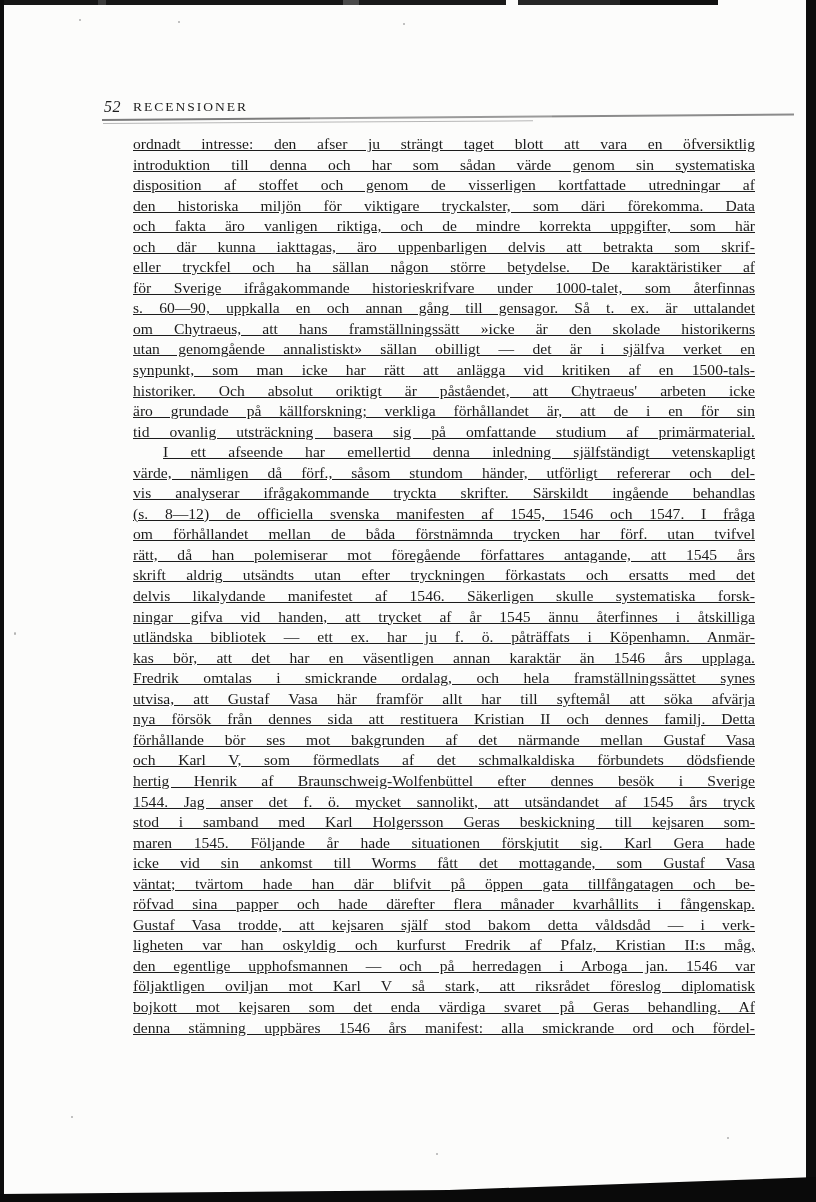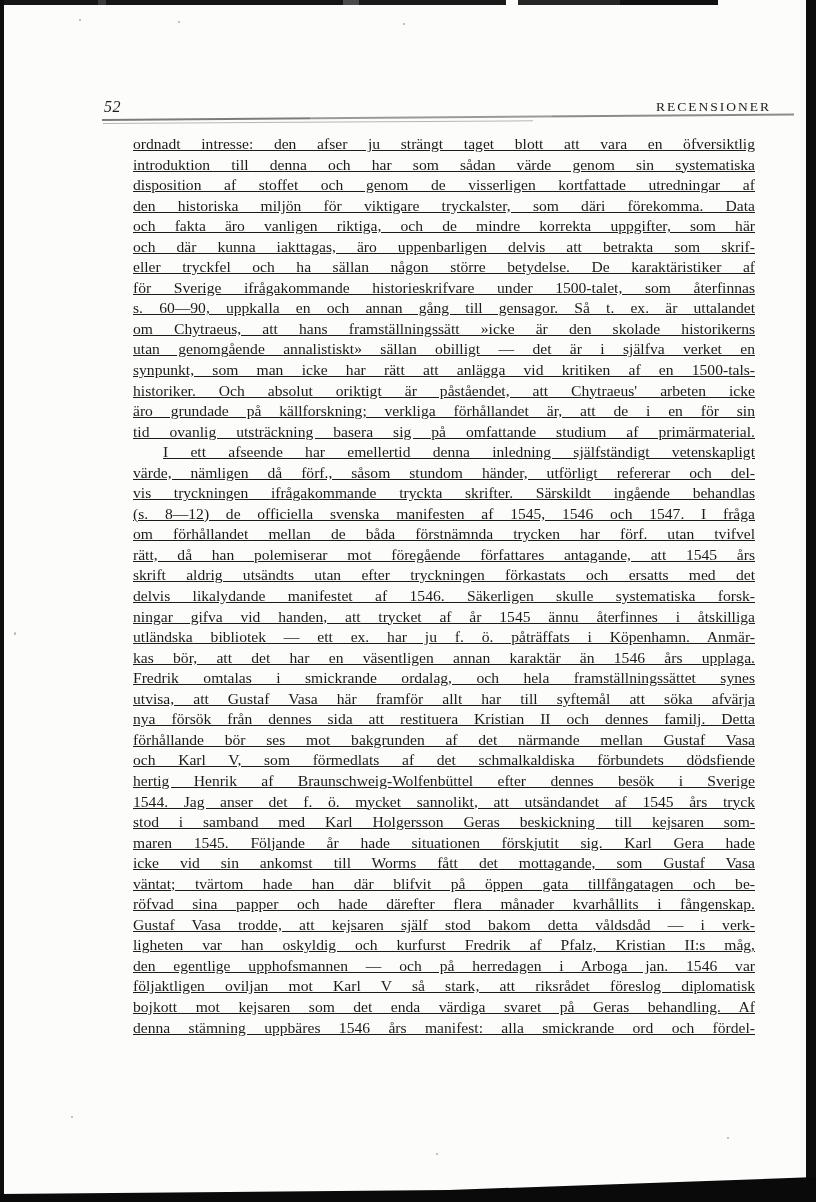--- a/index.html
+++ b/index.html
@@ -30,22 +30,22 @@
     clip-path:polygon(0 73%, 55% 60%, 100% 17%, 100% 100%, 0 100%);
   }
   .speck{position:absolute;background:#6f6f6f;border-radius:50%;opacity:.55;}
   
   .header{position:absolute;left:0;top:98px;width:816px;}
   .page-number{
     position:absolute;left:104px;top:0;
     font-size:16px;letter-spacing:.5px;font-style:italic;
   }
   .running-head{
-    position:absolute;left:149px;width:622px;top:1px;
-    text-align:right;font-size:13.5px;letter-spacing:2px;
+    position:absolute;left:133px;width:622px;top:1px;
+    text-align:left;font-size:13.5px;letter-spacing:2px;
   }
   .header-rule{
     position:absolute;left:102px;top:21px;width:692px;height:2px;
     background:linear-gradient(90deg,#7c7c7c 0 30%,#9a9a9a 30% 65%,#8b8b8b 65% 100%);
     transform:rotate(-0.45deg);transform-origin:left center;
   }
   .header-rule-2{
     position:absolute;left:103px;top:25px;width:430px;height:1px;
     background:#b7b7b7;transform:rotate(-0.35deg);transform-origin:left center;
   }
@@ -87,31 +87,31 @@
 </div>
 
 <div class="body-text">
     <div class="line">ordnadt intresse: den afser ju strängt taget blott att vara en öfversiktlig</div>
     <div class="line">introduktion till denna och har som sådan värde genom sin systematiska</div>
     <div class="line">disposition af stoffet och genom de visserligen kortfattade utredningar af</div>
     <div class="line">den historiska miljön för viktigare tryckalster, som däri förekomma. Data</div>
     <div class="line">och fakta äro vanligen riktiga, och de mindre korrekta uppgifter, som här</div>
     <div class="line">och där kunna iakttagas, äro uppenbarligen delvis att betrakta som skrif-</div>
     <div class="line">eller tryckfel och ha sällan någon större betydelse. De karaktäristiker af</div>
-    <div class="line">för Sverige ifrågakommande historieskrifvare under 1500-talet, som återfinnas</div>
+    <div class="line">för Sverige ifrågakommande historieskrifvare under 1000-talet, som återfinnas</div>
     <div class="line">s. 60—90, uppkalla en och annan gång till gensagor. Så t. ex. är uttalandet</div>
     <div class="line">om Chytraeus, att hans framställningssätt »icke är den skolade historikerns</div>
     <div class="line">utan genomgående annalistiskt» sällan obilligt — det är i själfva verket en</div>
     <div class="line">synpunkt, som man icke har rätt att anlägga vid kritiken af en 1500-tals-</div>
     <div class="line">historiker. Och absolut oriktigt är påståendet, att Chytraeus' arbeten icke</div>
     <div class="line">äro grundade på källforskning; verkliga förhållandet är, att de i en för sin</div>
     <div class="line">tid ovanlig utsträckning basera sig på omfattande studium af primärmaterial.</div>
     <div class="line indent">I ett afseende har emellertid denna inledning själfständigt vetenskapligt</div>
     <div class="line">värde, nämligen då förf., såsom stundom händer, utförligt refererar och del-</div>
-    <div class="line">vis tryckningen ifrågakommande tryckta skrifter. Särskildt ingående behandlas</div>
+    <div class="line">vis analyserar ifrågakommande tryckta skrifter. Särskildt ingående behandlas</div>
     <div class="line">(s. 8—12) de officiella svenska manifesten af 1545, 1546 och 1547. I fråga</div>
     <div class="line">om förhållandet mellan de båda förstnämnda trycken har förf. utan tvifvel</div>
     <div class="line">rätt, då han polemiserar mot föregående författares antagande, att 1545 års</div>
     <div class="line">skrift aldrig utsändts utan efter tryckningen förkastats och ersatts med det</div>
     <div class="line">delvis likalydande manifestet af 1546. Säkerligen skulle systematiska forsk-</div>
     <div class="line">ningar gifva vid handen, att trycket af år 1545 ännu återfinnes i åtskilliga</div>
     <div class="line">utländska bibliotek — ett ex. har ju f. ö. påträffats i Köpenhamn. Anmär-</div>
     <div class="line">kas bör, att det har en väsentligen annan karaktär än 1546 års upplaga.</div>
     <div class="line">Fredrik omtalas i smickrande ordalag, och hela framställningssättet synes</div>
     <div class="line">utvisa, att Gustaf Vasa här framför allt har till syftemål att söka afvärja</div>

